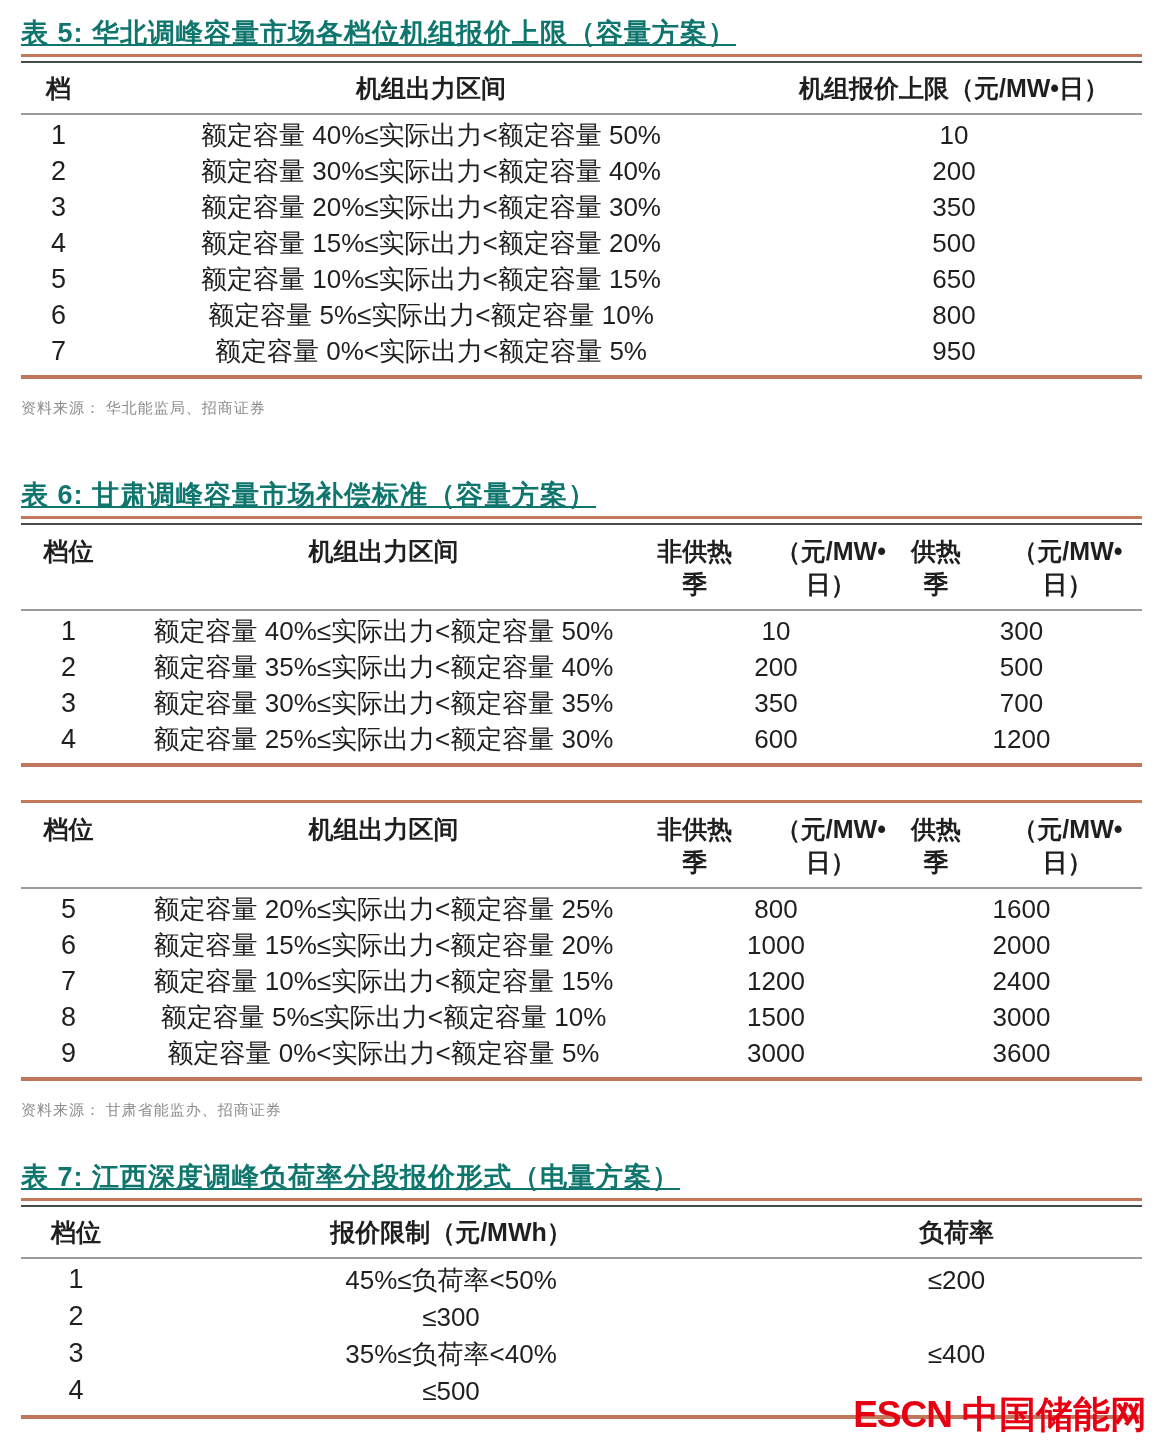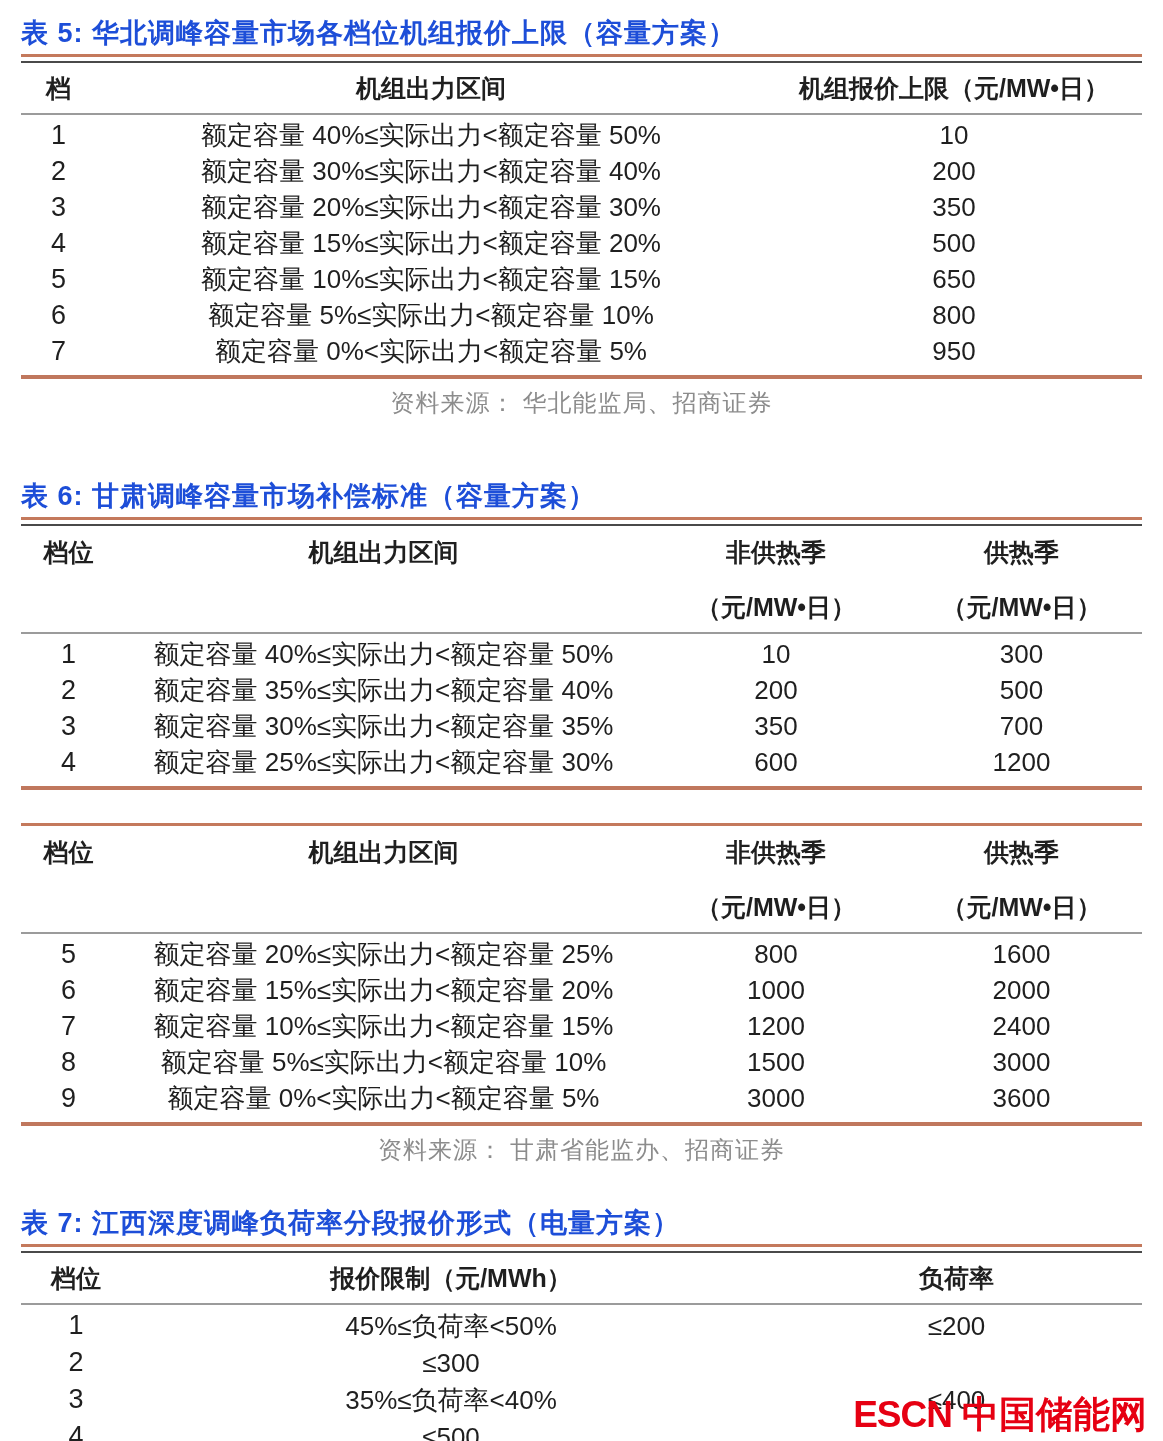--- a/index.html
+++ b/index.html
@@ -9,43 +9,44 @@
     font-family: "Liberation Sans", sans-serif;
     color: #1f1f1f;
     overflow: hidden;
     position: relative;
   }
   .page { padding: 18px 21px 0 21px; }
 
   .tbl-title {
     font-size: 27px;
     font-weight: bold;
-    color: #1d4ed8;
+    color: #0f766e;
     letter-spacing: 1px;
     padding-bottom: 6px;
     border-bottom: 3px solid #c4795c;
     line-height: 30px;
+    text-decoration: underline;
   }
 
   .tbl { border-top: 2px solid #4a4a4a; }
   .tbl.salmon-top { border-top: 3px solid #c4795c; }
   .tbl-bottom { border-bottom: 4px solid #c0775d; }
 
   .thead {
     display: grid;
     align-items: center;
     font-weight: bold;
     font-size: 25px;
     border-bottom: 2px solid #9b9b9b;
     padding: 6px 0;
     min-height: 38px;
   }
   .thead .hcell { text-align: center; }
   .thead .stack {
-    display: flex; flex-direction: column; align-items: center;
+    display: flex; flex-direction: row; align-items: center;
     justify-content: flex-start; gap: 22px;
   }
   .thead.two-line { align-items: start; padding-top: 10px; padding-bottom: 8px; }
 
   .tbody .trow {
     display: grid;
     align-items: center;
   }
   .tcell {
     text-align: center;
@@ -59,26 +60,25 @@
   .cols-t5 { grid-template-columns: 75px 670px 1fr; }
   .cols-t6 { grid-template-columns: 95px 535px 250px 1fr; }
   .cols-t7 { grid-template-columns: 110px 640px 1fr; }
 
   .t5 .trow { height: 36px; }
   .t6 .trow { height: 36px; }
   .t7 .trow { height: 37px; }
   .tbody { padding: 2px 0 6px 0; }
 
   .source {
-    font-size: 24px;
+    font-size: 15px;
     color: #8c8c8c;
-    margin-top: 8px;
+    margin-top: 20px;
     letter-spacing: 1px;
     font-family: "Liberation Serif", serif;
-    text-align: center;
   }
 
   .gap-60 { height: 62px; }
   .gap-40 { height: 42px; }
   .gap-30 { height: 33px; }
 
   .logo {
     position: absolute;
     right: 16px;
     bottom: 8px;

